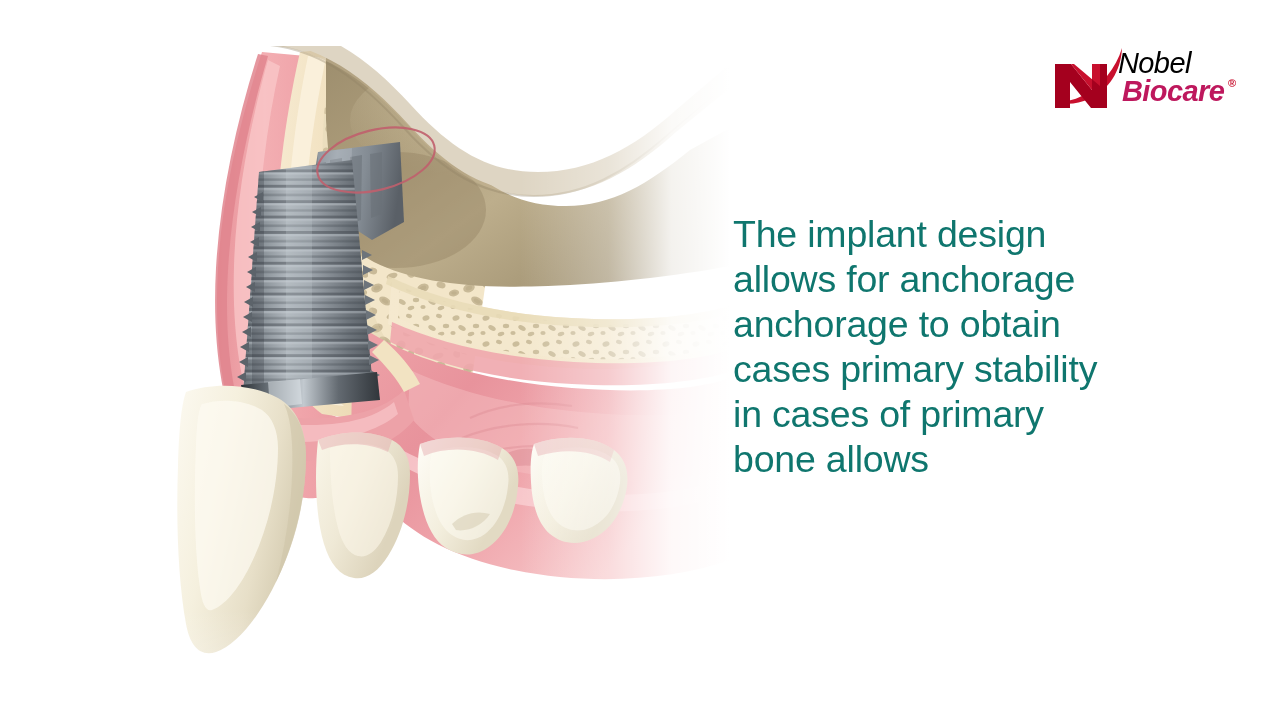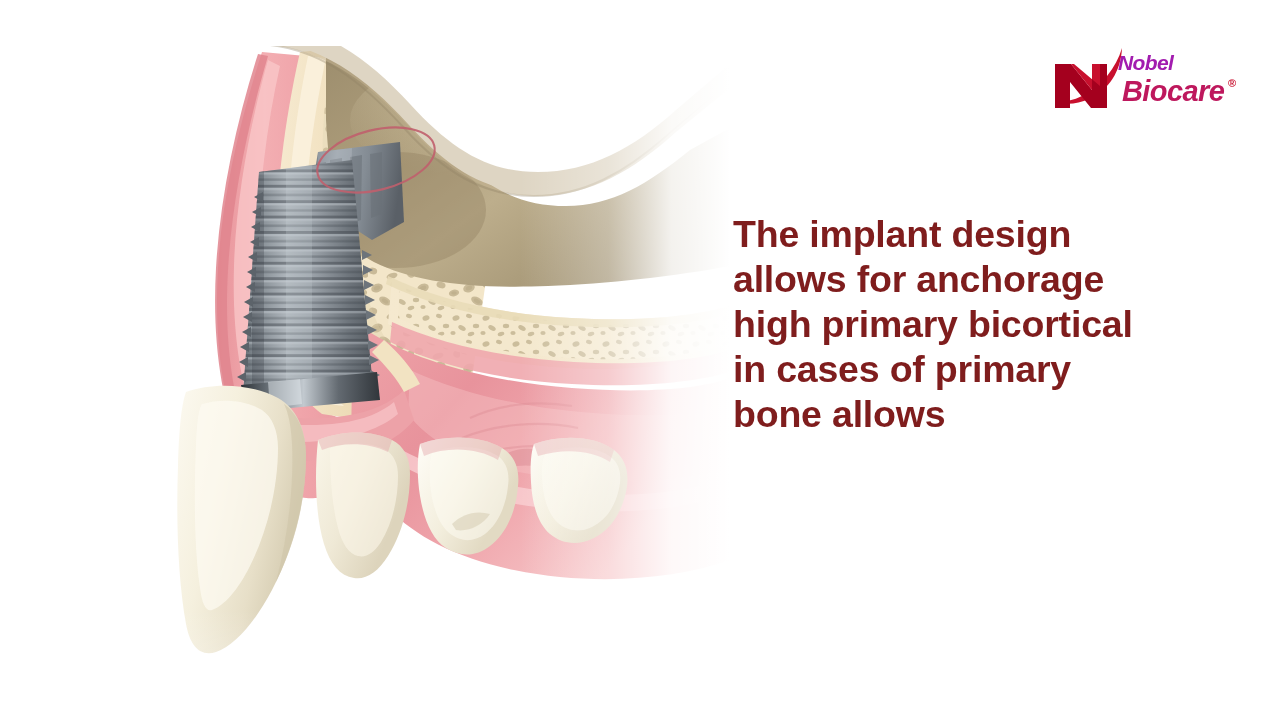--- a/index.html
+++ b/index.html
@@ -13,36 +13,36 @@
   
   #illustration{position:absolute;left:0;top:0;width:730px;height:720px;}
   #illustration svg{display:block;width:730px;height:720px;}
 
   
   #caption{
     position:absolute;left:733px;top:212px;width:470px;
   }
   #caption .ln{
     display:block;
-    color:#7f1d1d;
+    color:#0f766e;
     font-size:37.5px;
     line-height:45px;
-    font-weight:700;
+    font-weight:400;
     letter-spacing:-0.2px;
     white-space:nowrap;
   }
 
   
   #logo{position:absolute;left:1052px;top:44px;width:185px;height:72px;}
   #logo .mark{position:absolute;left:0;top:2px;width:72px;height:66px;}
   #logo .mark svg{display:block;width:72px;height:66px;}
   #logo .words{position:absolute;left:66px;top:4px;width:120px;height:62px;}
   #logo .w1{
     position:absolute;left:0;top:0;
-    font-size:21px;font-weight:bold;color:#a21caf;
+    font-size:29px;font-weight:normal;color:#000000;
     letter-spacing:-0.6px;font-style:italic;line-height:30px;
   }
   #logo .w2{
     position:absolute;left:4px;top:28px;
     font-size:29px;font-weight:bold;color:#be185d;
     letter-spacing:-0.6px;font-style:italic;line-height:30px;
   }
   #logo .reg{
     position:absolute;left:110px;top:30px;
     font-size:11px;font-weight:bold;color:#c8102e;line-height:11px;
@@ -358,21 +358,22 @@
         <rect x="0" y="610" width="730" height="110" fill="url(#gFadeBot)" opacity="0.55"></rect>
         <rect x="0" y="0" width="730" height="46" fill="#ffffff"></rect>
         <rect x="0" y="0" width="176" height="720" fill="#ffffff"></rect>
       </g>
     </svg>
   </div>
 
   <div id="caption">
     <span class="ln">The implant design</span>
     <span class="ln">allows for anchorage</span>
-    <span class="ln">high primary bicortical</span>
+    <span class="ln">anchorage to obtain</span>
+    <span class="ln">cases primary stability</span>
     <span class="ln">in cases of primary</span>
     <span class="ln">bone allows</span>
   </div>
 
   <div id="logo">
     <div class="mark">
       <svg viewBox="0 0 72 66" xmlns="http://www.w3.org/2000/svg">
 
         <path d="M70,2 C64,22 50,40 30,50 C22,54 13,56 4,56
                  C14,59 26,58 37,53 C57,44 69,25 70,2 Z" fill="#c8102e"></path>

